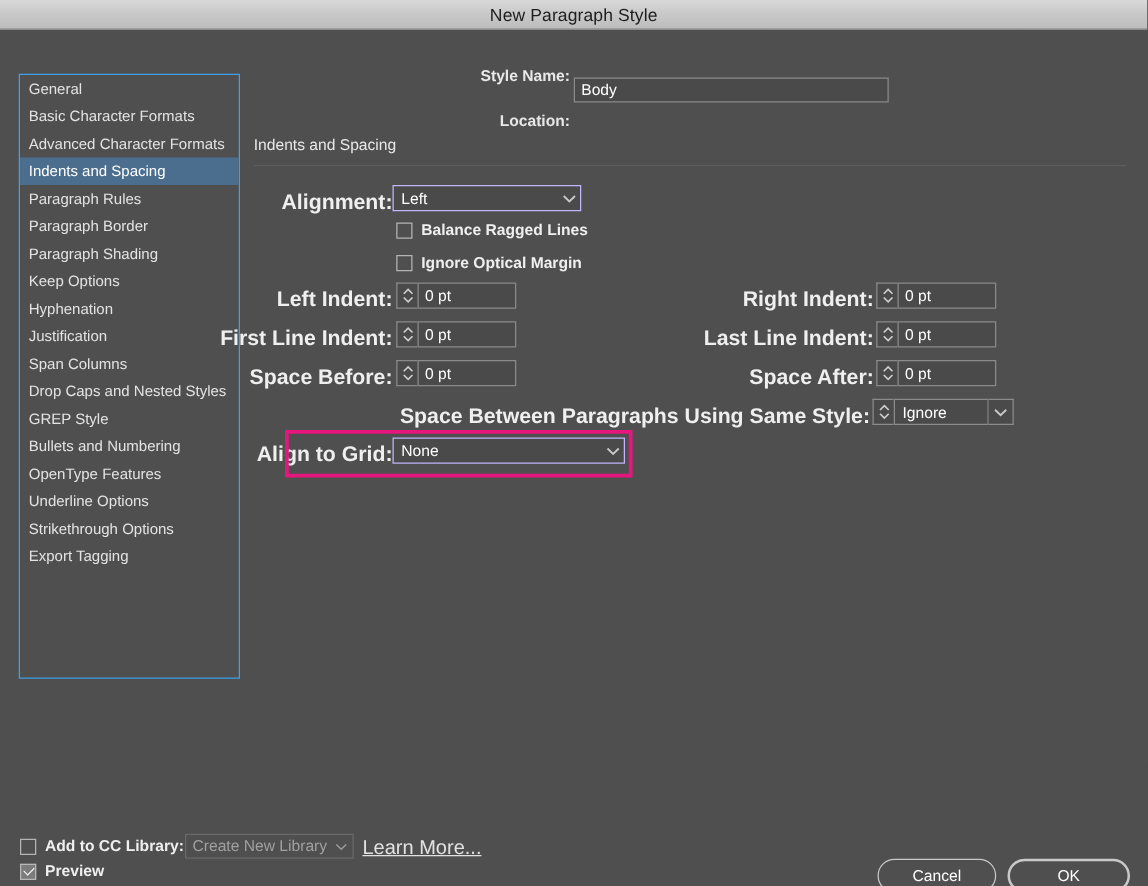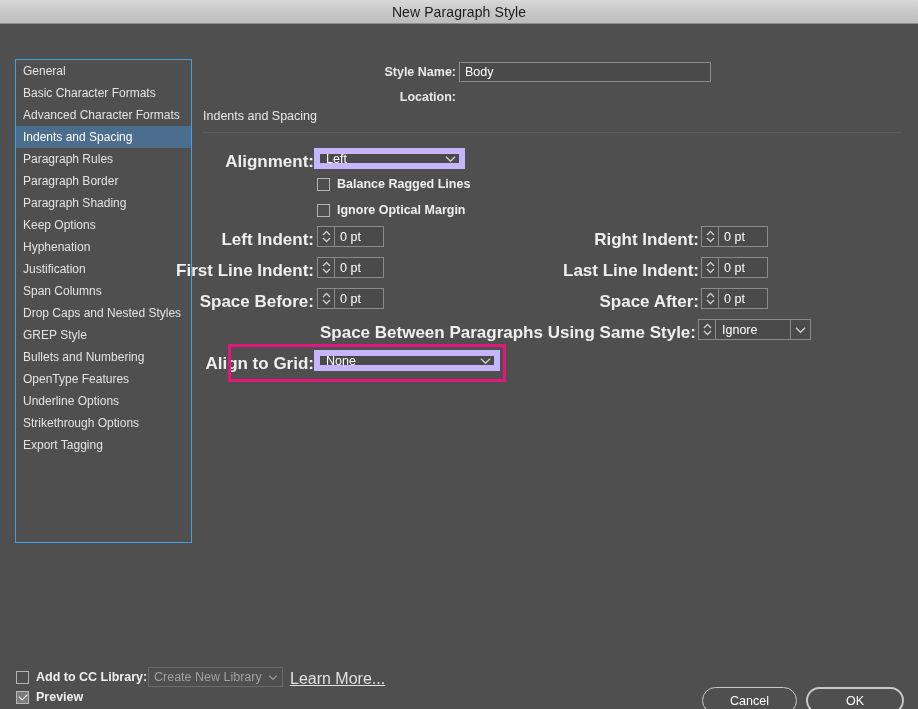--- a/index.html
+++ b/index.html
@@ -80,21 +80,21 @@
     top: 108px;
     width: 698px;
     height: 1px;
     background: #5d5d5d;
   }
 
   
   .stylename-label {
     position: absolute;
     right: 462px;
-    top: 41px;
+    top: 30px;
     font-size: 12.5px;
     color: #e8e8e8;
     font-weight: bold;
     text-align: left;
   }
   .stylename-input {
     position: absolute;
     left: 459px;
     top: 38px;
     width: 252px;
@@ -125,21 +125,21 @@
     color: #efefef;
     font-weight: bold;
     white-space: nowrap;
     text-align: right;
   }
 
   
   .select {
     position: absolute;
     background: #4a4a4a;
-    border: 6px solid #c4b5fd;
+    border: 1px solid #c4b5fd;
     box-sizing: border-box;
     height: 21px;
     display: flex;
     align-items: center;
     color: #ffffff;
     font-size: 12.5px;
     cursor: default;
   }
   .select .sel-text {
     padding-left: 6px;
@@ -169,21 +169,21 @@
     border-right: none;
     box-sizing: border-box;
     display: flex;
     flex-direction: column;
     align-items: center;
     justify-content: center;
     cursor: default;
   }
   .stepper svg { display: block; }
   .numinput {
-    width: 50px;
+    width: 79px;
     background: #4a4a4a;
     border: 1px solid #8b8b8b;
     box-sizing: border-box;
     color: #ffffff;
     font-size: 12.5px;
     font-family: "Liberation Sans", sans-serif;
     padding: 0 5px;
     outline: none;
   }
 

